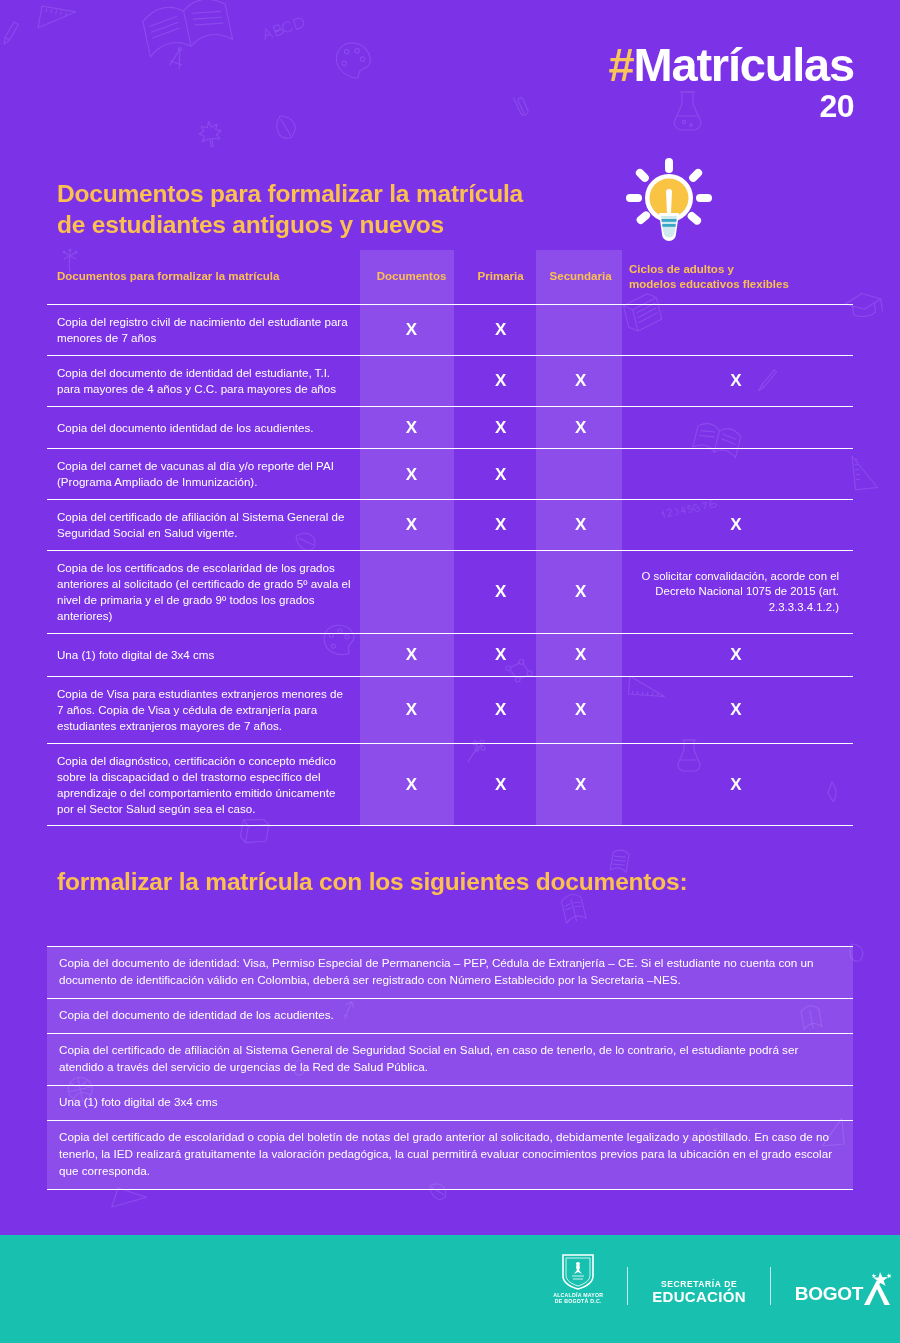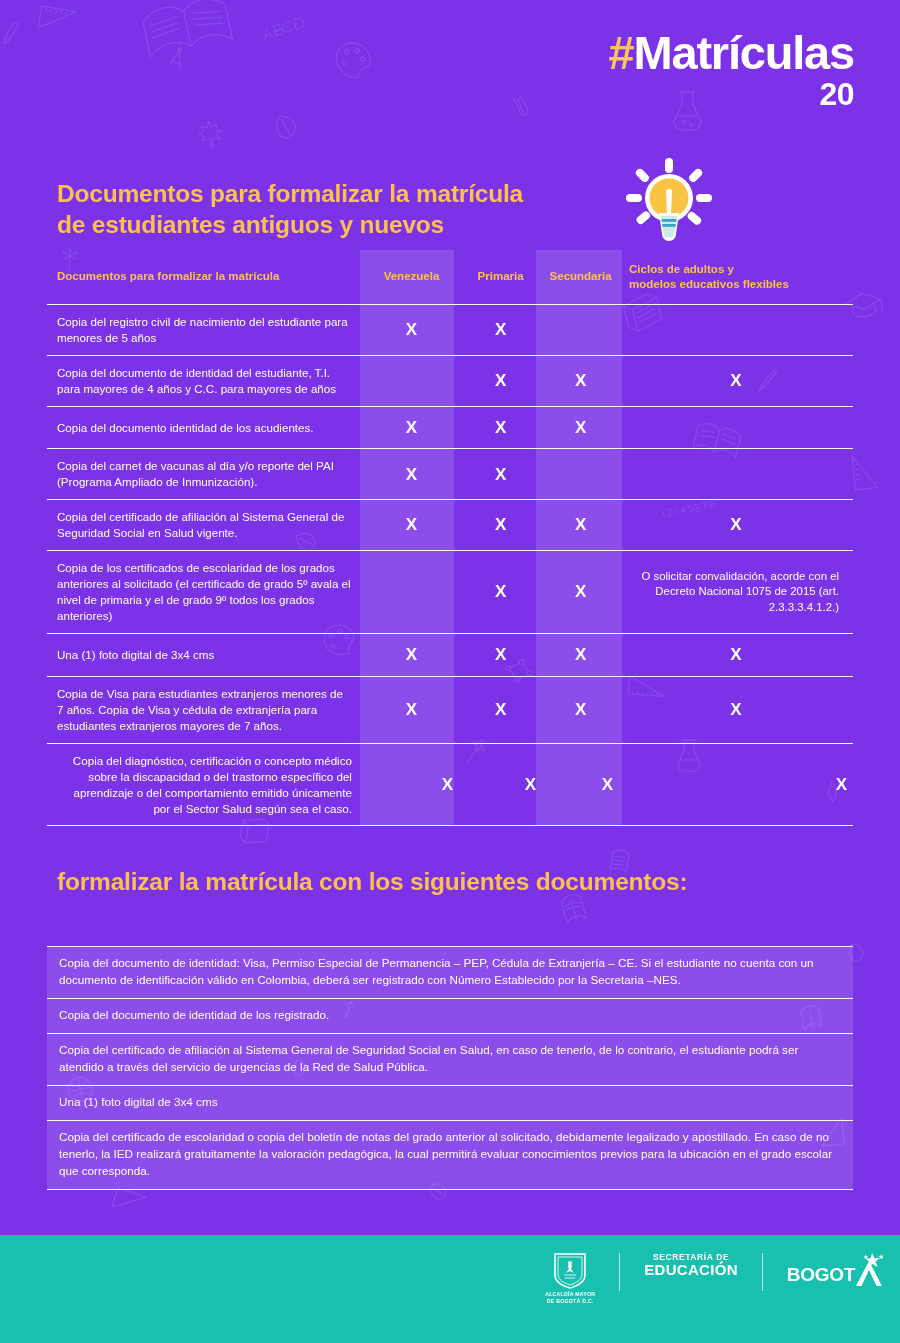--- a/index.html
+++ b/index.html
@@ -27,21 +27,21 @@
     z-index: 2;
     width: 900px;
     height: 1343px;
   }
 
   
   .hero { position: relative; height: 250px; }
   .brand {
     position: absolute;
     right: 46px;
-    top: 30px;
+    top: 42px;
     text-align: right;
     line-height: .96;
   }
   .brand-main {
     font-size: 47px;
     font-weight: 800;
     letter-spacing: -1.2px;
     color: #ffffff;
     white-space: nowrap;
   }
@@ -120,21 +120,21 @@
 
   tbody td {
     border-top: 1.6px solid #ffffff;
     color: #ffffff;
     font-size: 11.6px;
     line-height: 1.38;
     padding: 9px 6px;
     vertical-align: middle;
     text-align: center;
   }
-  tbody tr:last-child td { border-bottom: 1.6px solid #ffffff; text-align: right; }
+  tbody tr:last-child td { border-bottom: 1.6px solid #ffffff; }
   tbody td.doc {
     text-align: left;
     padding-left: 10px;
     padding-right: 12px;
   }
   tbody td.note {
     text-align: right;
     padding-left: 10px;
     padding-right: 14px;
     font-size: 11.4px;
@@ -178,24 +178,24 @@
     position: absolute;
     left: 0;
     bottom: 0;
     width: 900px;
     height: 108px;
     background: #18c1af;
     z-index: 3;
   }
   .footer-inner {
     position: absolute;
-    right: 16px;
+    right: 8px;
     top: 18px;
     display: flex;
-    align-items: flex-start;
+    align-items: flex-end;
     gap: 24px;
     height: 52px;
   }
   .crest { display: flex; flex-direction: column; align-items: center; }
   .crest-txt {
     color: #ffffff;
     font-size: 5.2px;
     font-weight: 700;
     letter-spacing: .25px;
     text-align: center;
@@ -453,33 +453,33 @@
   </div>
 
   <div class="table-wrap">
     <div class="col-band band-pre"></div>
     <div class="col-band band-sec"></div>
 
     <table>
       <thead>
         <tr>
           <th class="doc-head c-doc">Documentos para formalizar la matrícula</th>
-          <th class="c-pre">Venezuela</th>
+          <th class="c-pre">Documentos</th>
           <th class="c-pri">Primaria</th>
           <th class="c-sec">Secundaria</th>
           <th class="ciclos-head c-cic">
             <div>Ciclos de adultos y</div>
             <div>modelos educativos flexibles</div>
           </th>
         </tr>
       </thead>
       <tbody>
 
         <tr>
-          <td class="doc">Copia del registro civil de nacimiento del estudiante  para menores de 5 años</td>
+          <td class="doc">Copia del registro civil de nacimiento del estudiante  para menores de 7 años</td>
           <td><span class="mark">X</span></td>
           <td><span class="mark">X</span></td>
           <td><span class="mark"></span></td>
           <td><span class="mark"></span></td>
         </tr>
 
         <tr>
           <td class="doc">Copia del documento de identidad del estudiante, T.I. para mayores de 4 años y C.C. para mayores de años</td>
           <td><span class="mark"></span></td>
           <td><span class="mark">X</span></td>
@@ -546,21 +546,21 @@
       </tbody>
     </table>
   </div>
 
   <div class="vz-title">
     <div>formalizar la matrícula con los siguientes documentos:</div>
   </div>
 
   <div class="vz-list">
     <div class="vz-item">Copia del documento de identidad: Visa, Permiso Especial de Permanencia – PEP, Cédula de Extranjería – CE. Si el estudiante no cuenta con un documento de identificación válido en Colombia, deberá ser registrado con Número Establecido por la Secretaria –NES.</div>
-    <div class="vz-item">Copia del documento de identidad de los registrado.</div>
+    <div class="vz-item">Copia del documento de identidad de los acudientes.</div>
     <div class="vz-item">Copia del certificado de afiliación al Sistema General de Seguridad Social en Salud, en caso de tenerlo, de lo contrario, el estudiante podrá ser atendido a través del servicio de urgencias de la Red de Salud Pública.</div>
     <div class="vz-item">Una (1) foto digital de 3x4 cms</div>
     <div class="vz-item">Copia del certificado de escolaridad o copia del boletín de notas del grado anterior al solicitado, debidamente legalizado y apostillado. En caso de no tenerlo, la IED realizará gratuitamente la valoración pedagógica, la cual permitirá evaluar conocimientos previos para la ubicación en el grado escolar que corresponda.</div>
   </div>
 
   <div class="footer">
     <div class="footer-inner">
 
       <div class="crest">
         <svg width="34" height="36" viewBox="0 0 34 36">

